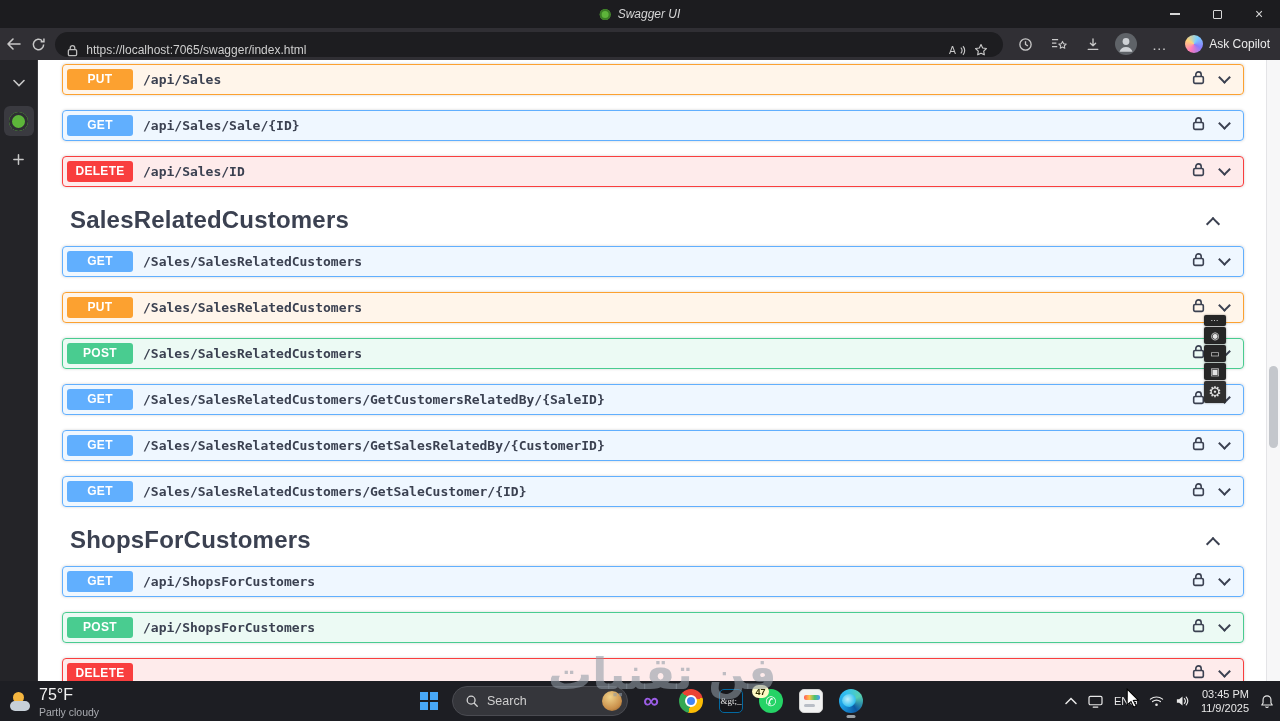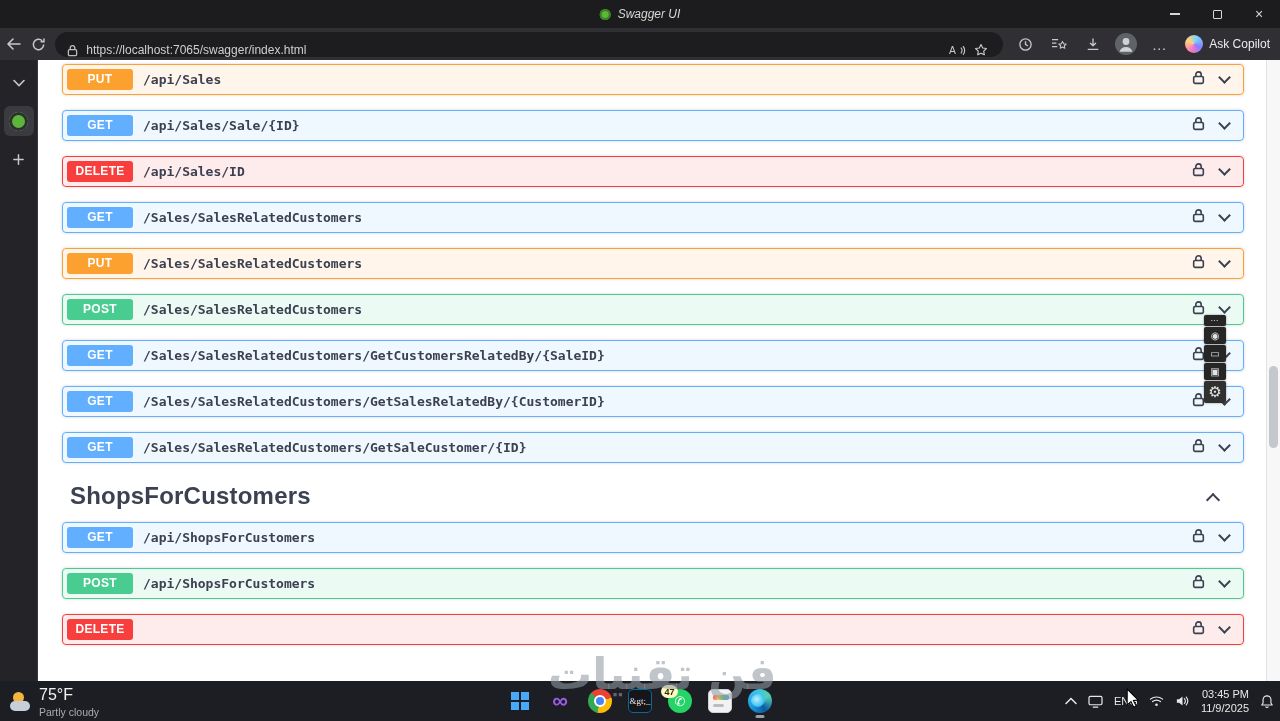--- a/index.html
+++ b/index.html
@@ -241,20 +241,24 @@
                     <path d="M3.5 6V4.2a2.5 2.5 0 0 1 5 0V6" fill="none" stroke="#3b4151" stroke-width="1.5"></path>
                   </svg>
       </span>
       <span class="chev-down"></span>
     </span>
   </div>
 </div>
   </section>
 
   <section class="api-section">
+    <div class="section-header">
+      <h3>SalesRelatedCustomers</h3>
+      <span class="chev-up"></span>
+    </div>
     <div class="section-rows">
   <div class="opblock" style="border-color: rgb(97, 175, 254); background: rgba(97, 175, 254, 0.1);">
     <span class="badge" style="background: rgb(97, 175, 254);">GET</span>
     <span class="path">/Sales/SalesRelatedCustomers</span>
     <span class="row-right">
       <span>
         <svg width="13" height="15" viewBox="0 0 12 14">
                     <rect x="1.5" y="6" width="9" height="6.5" rx="1.2" fill="none" stroke="#3b4151" stroke-width="1.5"></rect>
                     <path d="M3.5 6V4.2a2.5 2.5 0 0 1 5 0V6" fill="none" stroke="#3b4151" stroke-width="1.5"></path>
                   </svg>
@@ -410,20 +414,28 @@
 
     <div class="task-center">
       <span class="tb-ic">
         <span class="winlogo">
             <i></i>
             <i></i>
             <i></i>
             <i></i>
           </span>
       </span>
+      <span class="searchpill">
+        <svg width="14" height="14" viewBox="0 0 16 16">
+            <circle cx="7" cy="7" r="4.5" fill="none" stroke="#d5d5d5" stroke-width="1.5"></circle>
+            <path d="M10.6 10.6 14 14" stroke="#d5d5d5" stroke-width="1.5" stroke-linecap="round"></path>
+          </svg>
+        <span class="search-label">Search</span>
+        <span class="sb-highlight"></span>
+      </span>
       <span class="tb-ic">
           <span class="ic-purple">∞</span>
         </span>
       <span class="tb-ic">
           <span class="chromeic"></span>
         </span>
       <span class="tb-ic">
           <span class="termic">&amp;gt;_</span>
         </span>
       <span class="tb-ic">

